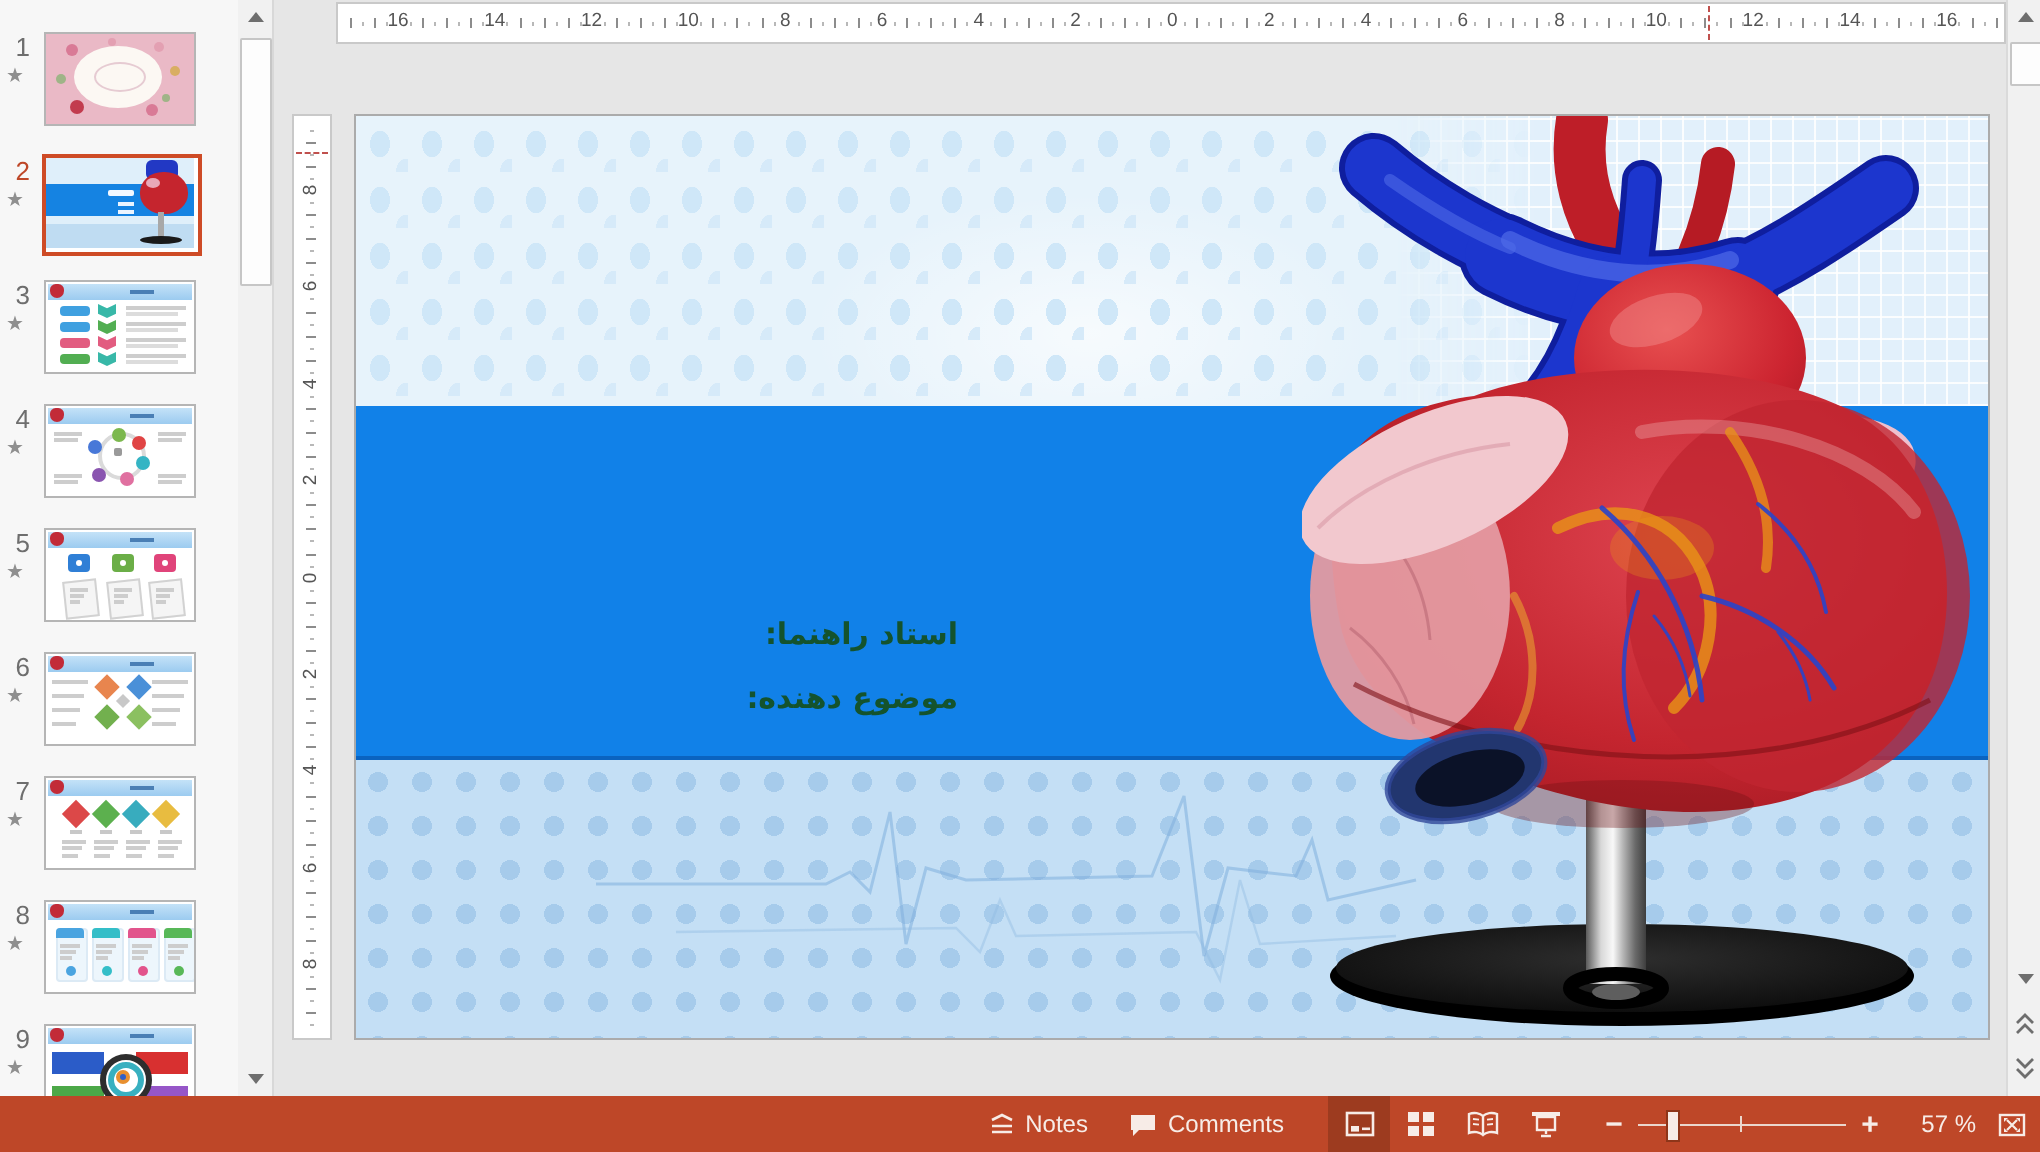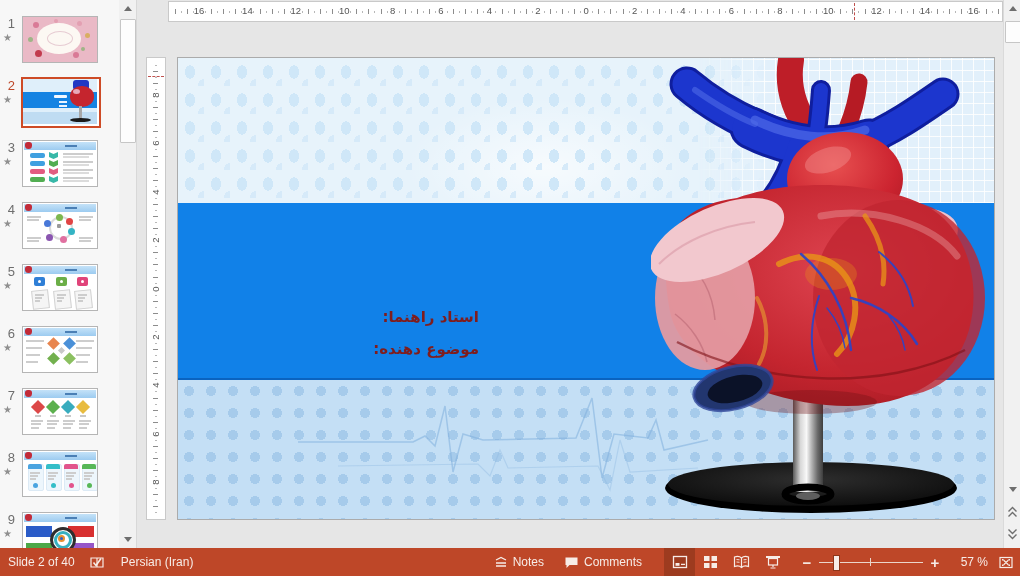--- a/index.html
+++ b/index.html
@@ -50,21 +50,21 @@
     -webkit-mask-image:linear-gradient(90deg, rgba(0,0,0,0), #000 70px);
     mask-image:linear-gradient(90deg, rgba(0,0,0,0), #000 70px)}
   .band{position:absolute;left:0;top:145px;width:816px;height:175px;background:#1181E8;border-bottom:2px solid #0A63C0}
   .zone-bottom{position:absolute;left:0;top:322px;width:816px;height:139px;
     background-color:#C4DFF5;
     background-image:radial-gradient(circle 8px at 11px 11px, #A6CBEB 62%, rgba(166,203,235,0) 63%);
     background-size:22px 22px}
   .heart-svg{position:absolute;left:473px;top:0}
   .slide-title{position:absolute;right:333px;top:166px;direction:ltr;white-space:nowrap;
     color:#fff;font-family:"DejaVu Sans",sans-serif;font-weight:bold;font-size:36px;line-height:44px}
-  .slide-sub{position:absolute;right:515px;direction:rtl;white-space:nowrap;color:#7f1d1d;
+  .slide-sub{position:absolute;right:515px;direction:rtl;white-space:nowrap;color:#14532d;
     font-family:"DejaVu Sans",sans-serif;font-weight:bold;font-size:15px;line-height:24px}
   .sub1{top:247px}.sub2{top:279px}
   
   .status-bar{position:absolute;left:0;top:548px;width:1020px;height:28px;background:#BE4728;color:#F7ECE7;overflow:hidden}
   .sb-left{position:absolute;left:8px;top:0;height:28px;display:flex;align-items:center}
   .sb-right{position:absolute;right:0;top:0;height:28px;display:flex;align-items:center}
   .sb-item{font-size:12px;white-space:nowrap}
   .sb-btn{display:flex;align-items:center;font-size:12px;white-space:nowrap}
   .sb-btn svg{margin-right:5px}
   .view-group{display:flex;align-items:center;margin-left:22px}
@@ -644,28 +644,20 @@
       </svg>
     </div>
     <div class="navbtn" style="top:524px">
       <svg width="11" height="12" viewBox="0 0 11 12">
         <path d="M1.5,1.5 L5.5,5.5 L9.5,1.5 M1.5,6.5 L5.5,10.5 L9.5,6.5" stroke="#6E6E6E" stroke-width="1.4" fill="none"></path>
       </svg>
     </div>
   </div>
 
   <div class="status-bar" id="statusBar" style="background: rgb(190, 71, 40);">
-    <div class="sb-left">
-      <div class="sb-item">Slide 2 of 40</div>
-      <svg class="icon" width="17" height="15" viewBox="0 0 17 15" style="margin-left:14px">
-        <path d="M2,3 L8,3 L8,12 L2,12 Z M8,3 L14,3 L14,12 L8,12" stroke="#F7ECE7" stroke-width="1.2" fill="none"></path>
-        <path d="M4.5,7.5 L7,10.5 L12,3.5" stroke="#F7ECE7" stroke-width="1.6" fill="none"></path>
-      </svg>
-      <div class="sb-item" style="margin-left:15px">Persian (Iran)</div>
-    </div>
     <div class="sb-right">
       <div class="sb-btn">
         <svg class="icon" width="14" height="13" viewBox="0 0 14 13">
           <path d="M2,4 L7,1.5 L12,4" stroke="#F7ECE7" stroke-width="1.3" fill="none"></path>
           <path d="M2,7 L12,7 M2,10 L12,10" stroke="#F7ECE7" stroke-width="1.3" fill="none"></path>
         </svg>
         <span>Notes</span>
       </div>
       <div class="sb-btn" style="margin-left:20px">
         <svg class="icon" width="15" height="13" viewBox="0 0 15 13">

